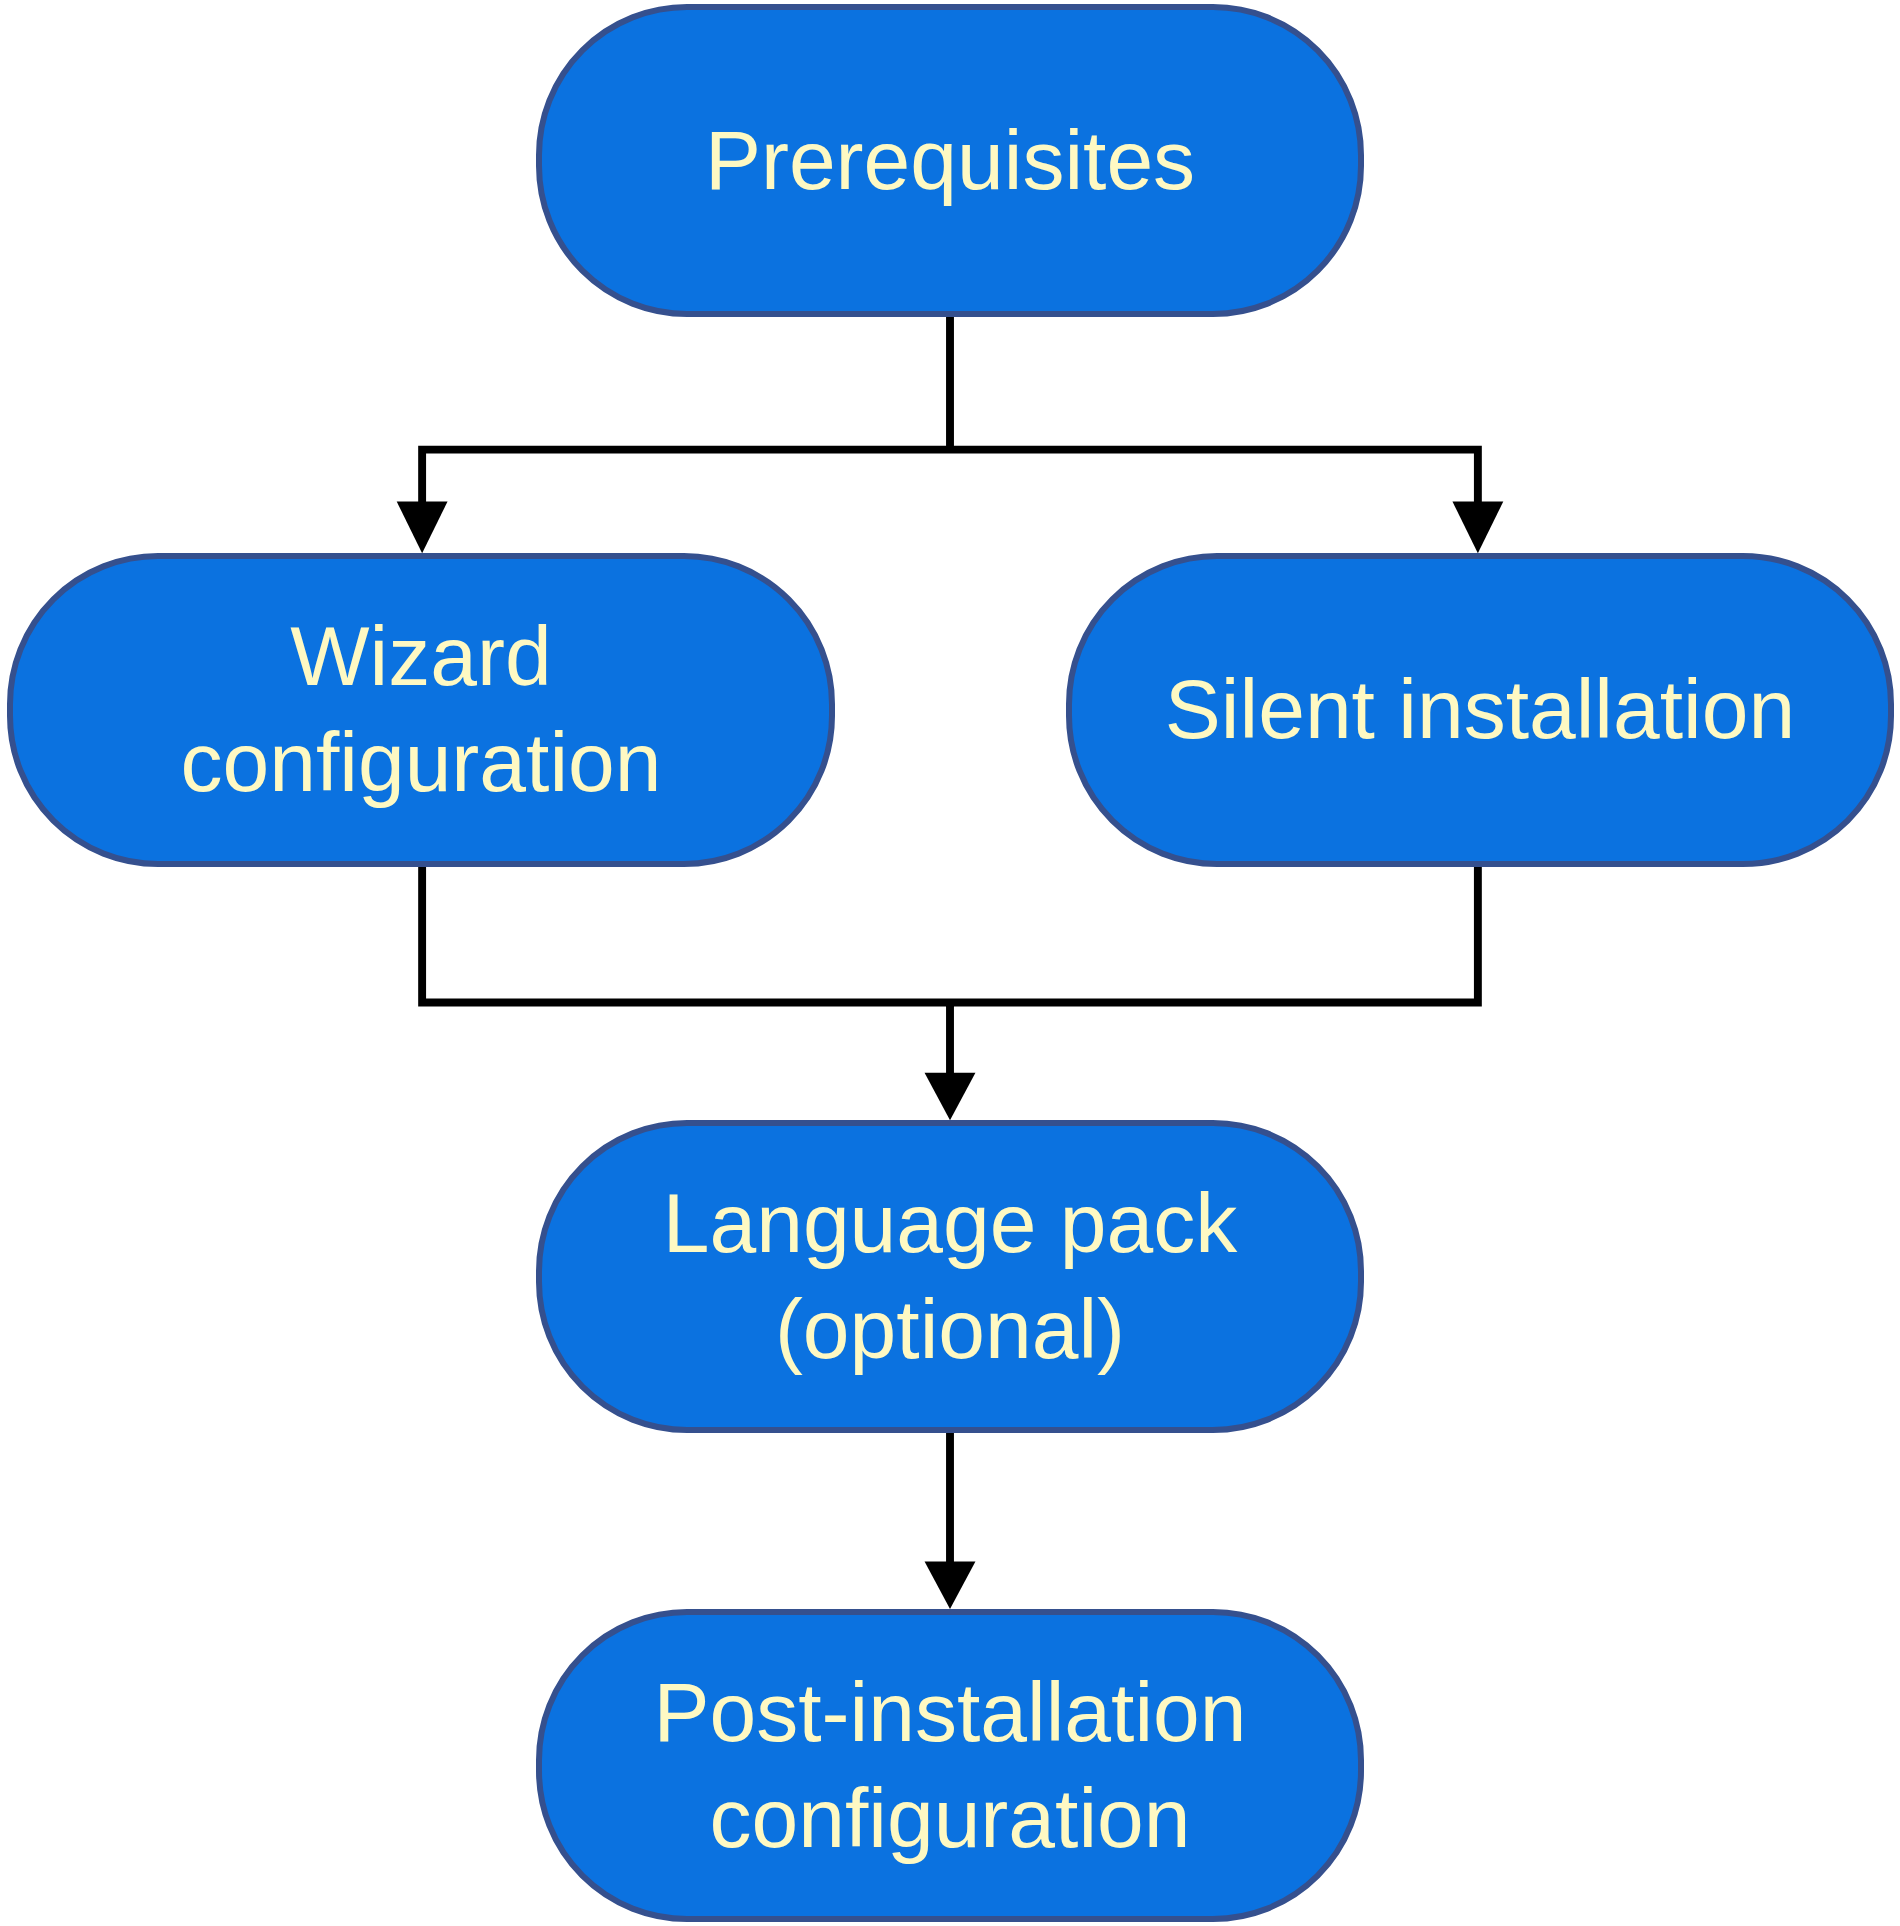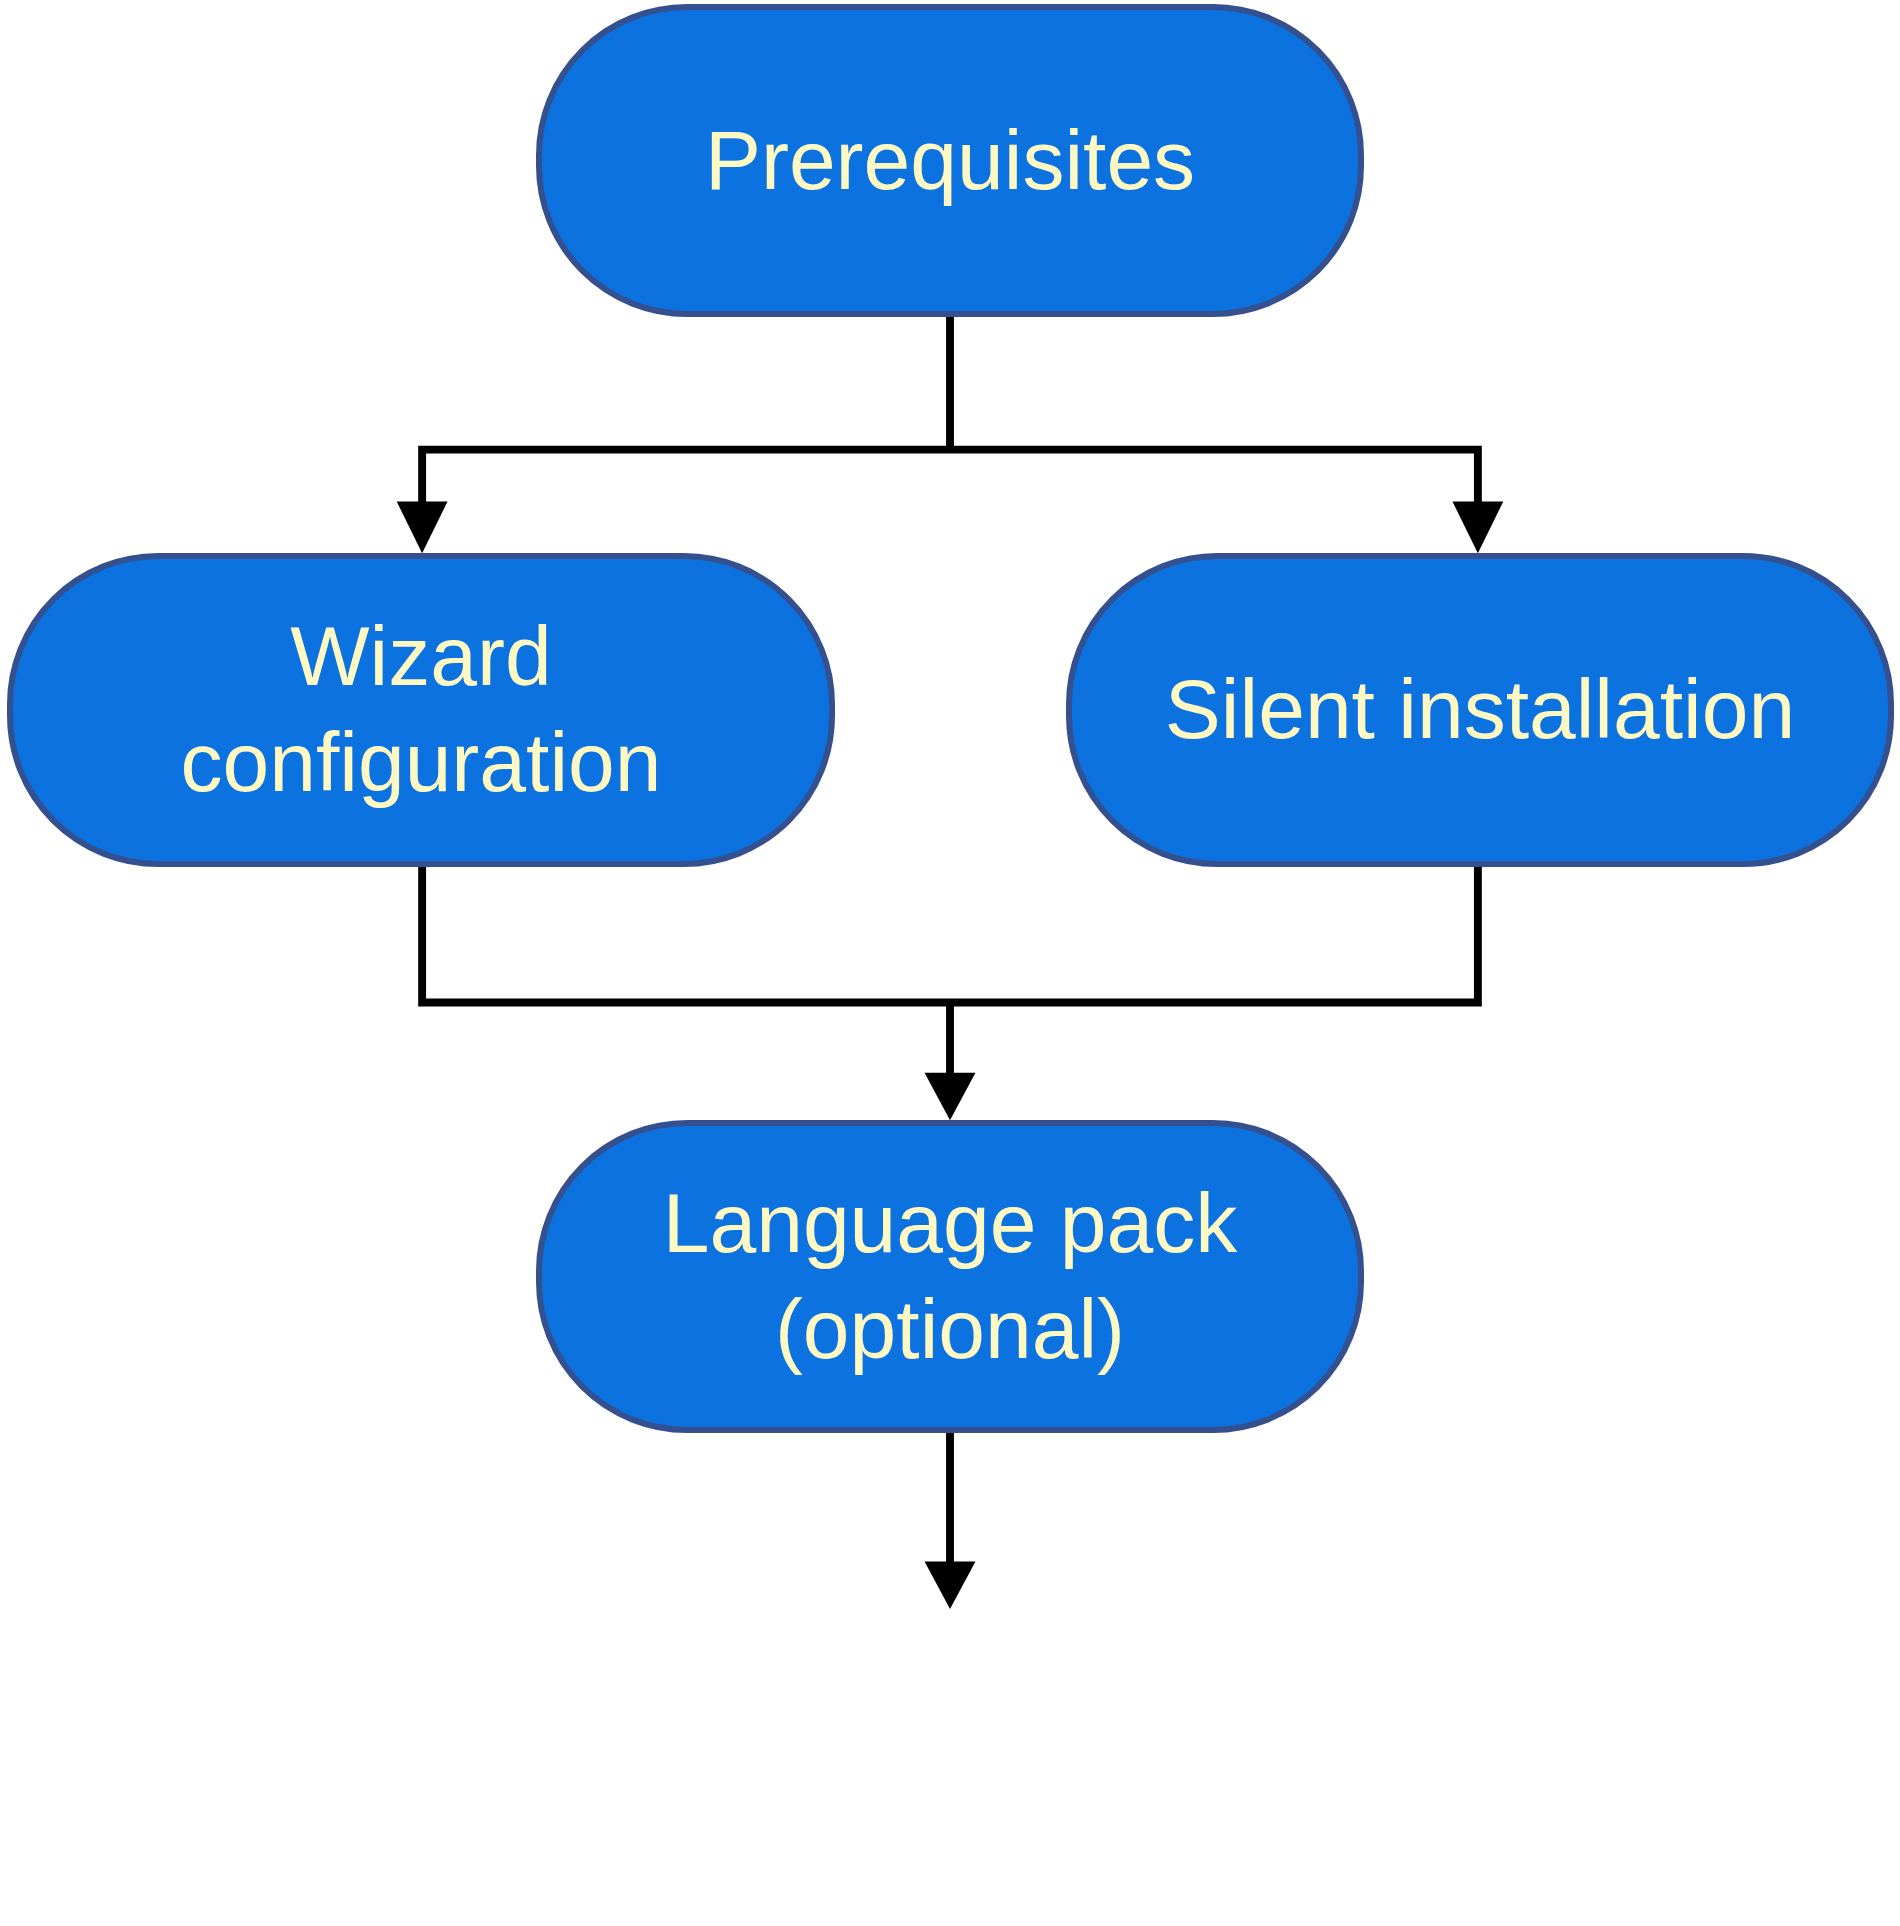--- a/index.html
+++ b/index.html
@@ -81,15 +81,19 @@
 
   <div class="node node-language">
     <span class="node-label">Language pack
 (optional)</span>
   </div>
 
   <div class="node node-silent">
     <span class="node-label">Silent installation</span>
   </div>
 
+  <div class="node node-post">
+    <span class="node-label">Post-installation
+configuration</span>
+  </div>
 
 </div>
 
 
 </body></html>

